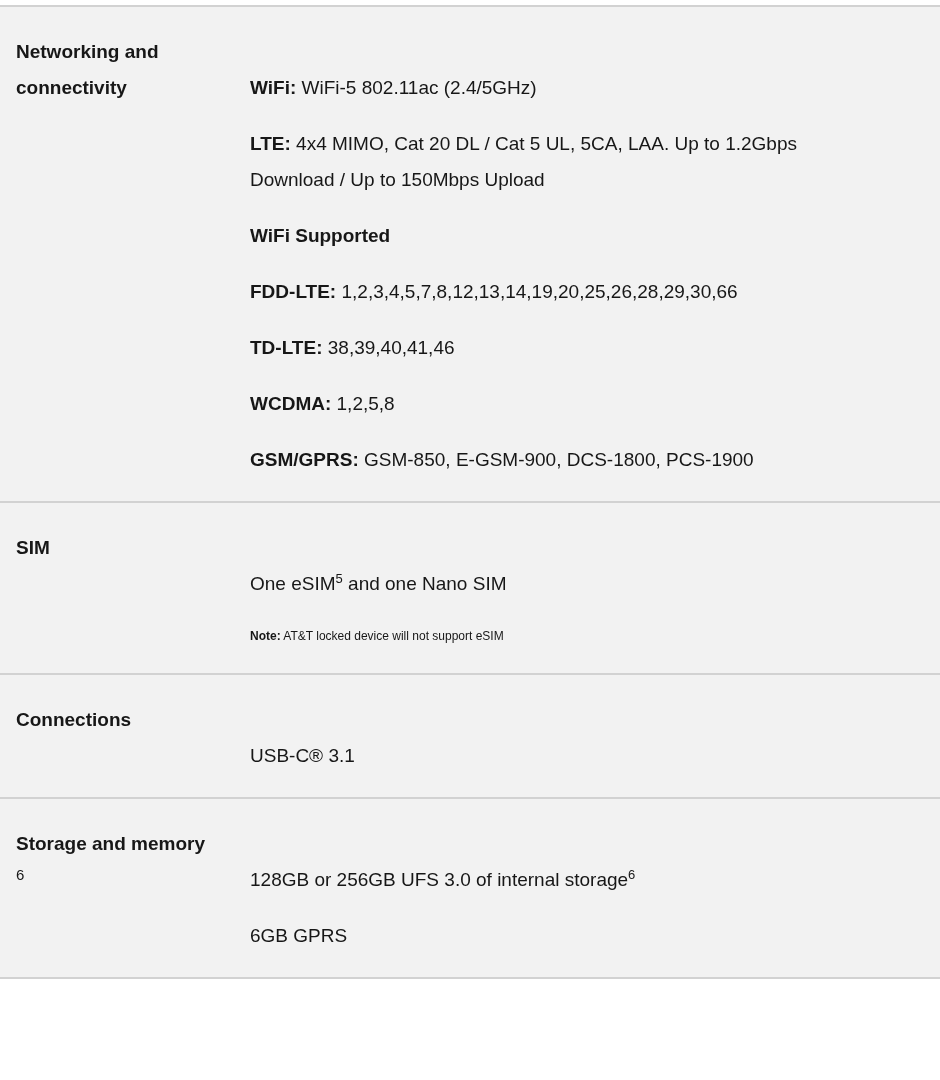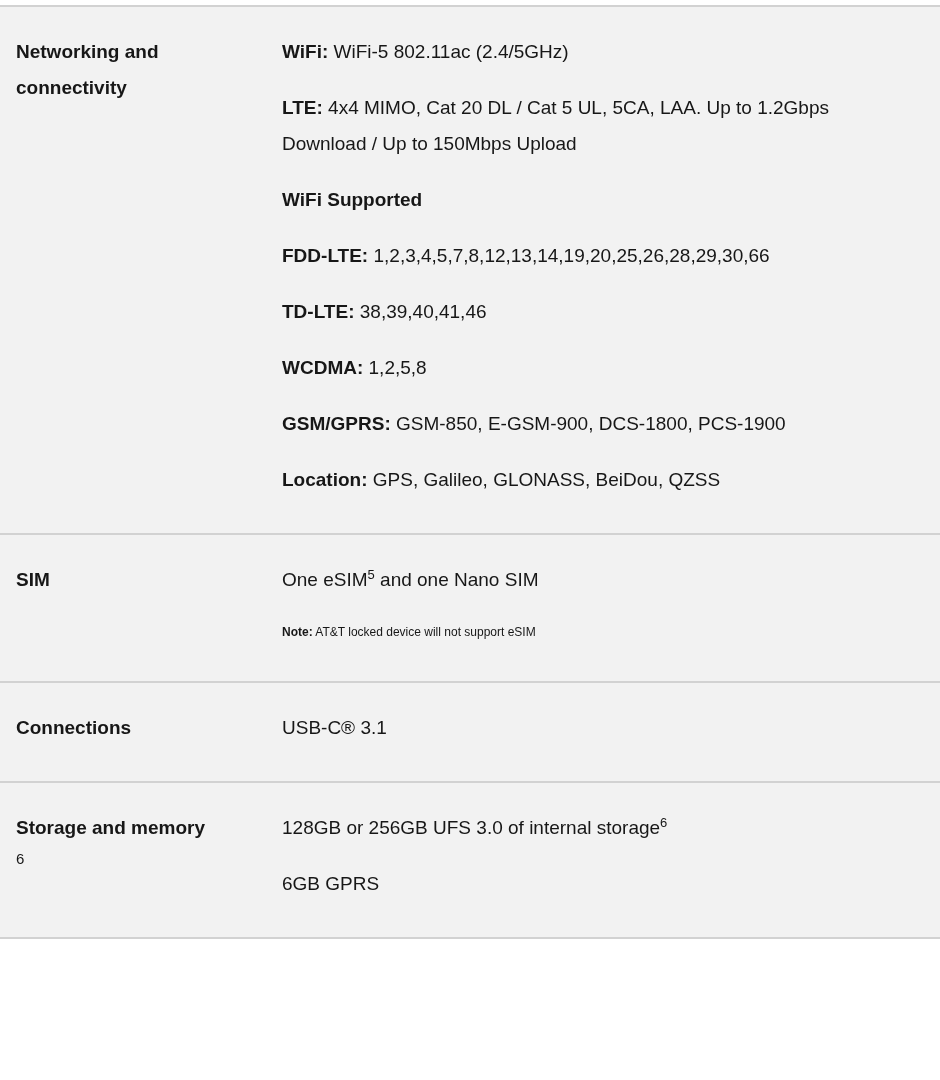--- a/index.html
+++ b/index.html
@@ -18,41 +18,41 @@
   .spec-table {
     width: 940px;
     margin-top: 5px;
     border-top: 2px solid var(--divider, #d2d2d2);
   }
   .spec-row {
     display: flex;
     align-items: flex-start;
     background: var(--row-bg, #f2f2f2);
     border-bottom: 2px solid var(--divider, #d2d2d2);
-    padding: 27px 0 35px 0;
-    gap: 32px;
+    padding: 27px 0 23px 0;
   }
   .row-label {
     flex: 0 0 250px;
     width: 250px;
     padding-left: 16px;
     font-weight: bold;
     font-size: 19px;
     line-height: 36px;
   }
   .label-footnote {
     display: block;
     font-weight: normal;
     font-size: 15px;
     line-height: 26px;
   }
   .row-value {
     flex: 1 1 auto;
     padding-right: 76px;
     min-width: 0;
+    margin-top: 36px;
   }
   .row-value p {
     margin: 0 0 20px 0;
     font-size: 19px;
     line-height: 36px;
     font-weight: normal;
   }
   .row-value p:last-child { margin-bottom: 0; }
   .row-value p.small {
     font-size: 12px;
@@ -73,21 +73,20 @@
       <section class="spec-row">
         <div class="row-label"><span>Networking and connectivity</span></div>
         <div class="row-value">
           <p><strong class="seg-bold">WiFi:</strong><span> WiFi-5 802.11ac (2.4/5GHz)</span></p>
           <p><strong class="seg-bold">LTE:</strong><span> 4x4 MIMO, Cat 20 DL / Cat 5 UL, 5CA, LAA. Up to 1.2Gbps Download / Up to 150Mbps Upload</span></p>
           <p><strong class="seg-bold">WiFi Supported</strong></p>
           <p><strong class="seg-bold">FDD-LTE:</strong><span> 1,2,3,4,5,7,8,12,13,14,19,20,25,26,28,29,30,66</span></p>
           <p><strong class="seg-bold">TD-LTE:</strong><span> 38,39,40,41,46</span></p>
           <p><strong class="seg-bold">WCDMA:</strong><span> 1,2,5,8</span></p>
           <p><strong class="seg-bold">GSM/GPRS:</strong><span> GSM-850, E-GSM-900, DCS-1800, PCS-1900</span></p>
-          <p><strong class="seg-bold">Location:</strong><span> GPS, Galileo, GLONASS, BeiDou, QZSS</span></p>
         </div>
       </section>
       <section class="spec-row">
         <div class="row-label"><span>SIM</span></div>
         <div class="row-value">
           <p><span>One eSIM</span><sup class="seg-sup">5</sup><span> and one Nano SIM</span></p>
           <p class="small"><strong class="seg-bold">Note:</strong><span> AT&amp;T locked device will not support eSIM</span></p>
         </div>
       </section>
       <section class="spec-row">

